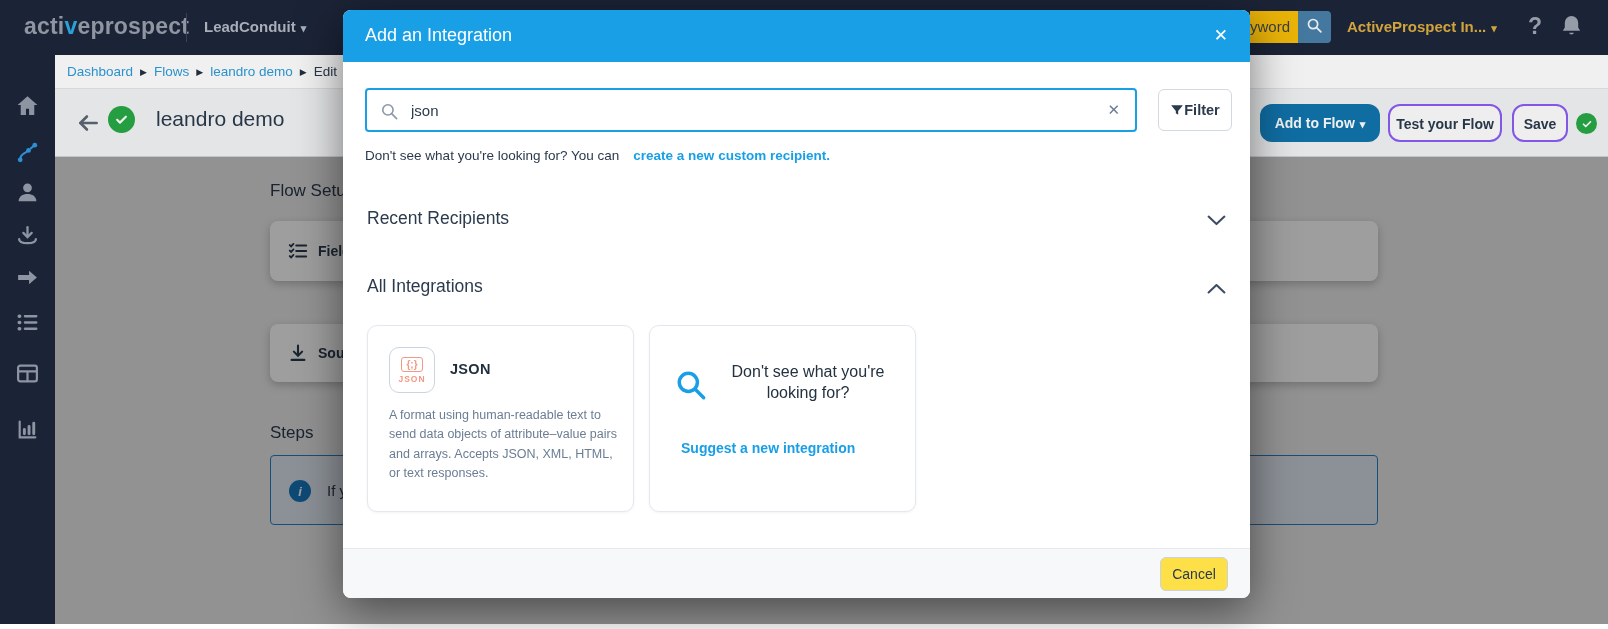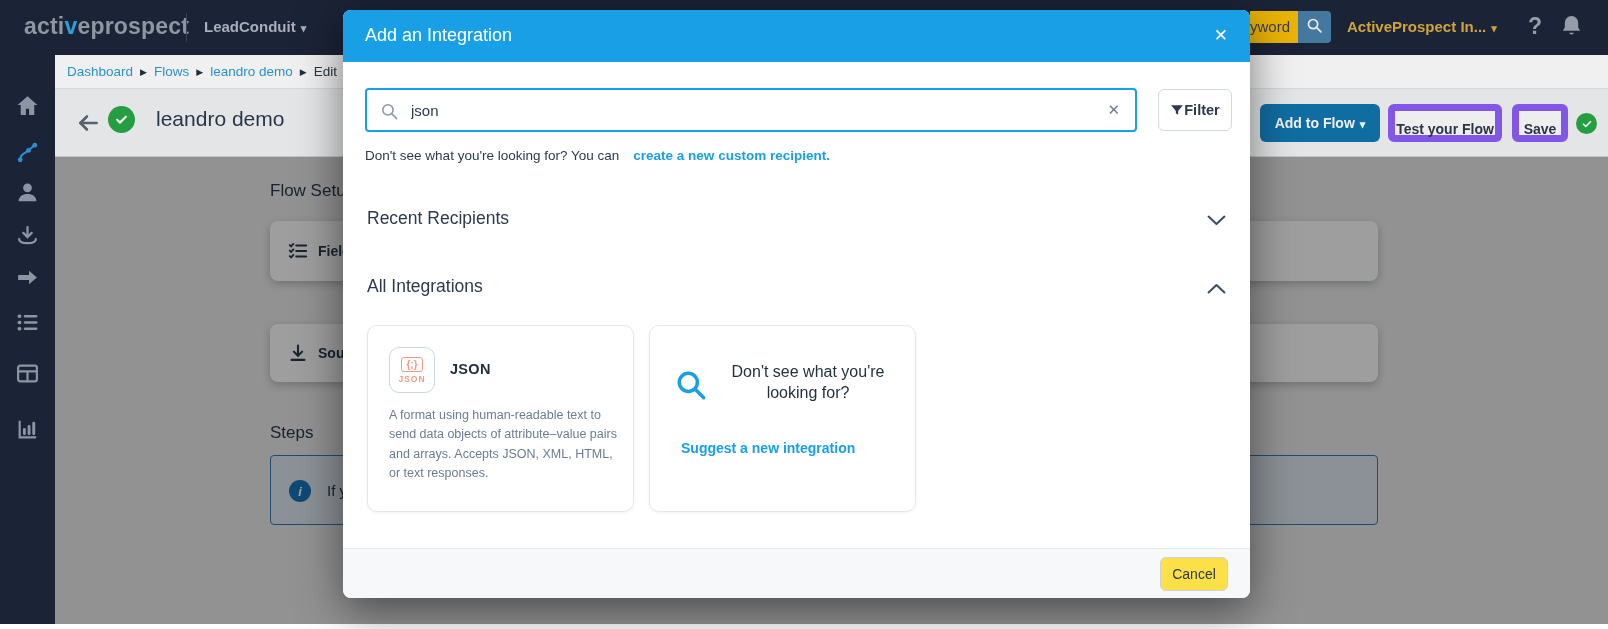--- a/index.html
+++ b/index.html
@@ -29,23 +29,23 @@
   
   .crumbbar { position:absolute; left:55px; top:55px; width:1553px; height:34px; background:#ffffff; border-bottom:1px solid #e4e7ea; z-index:1; }
   .crumbs { position:absolute; left:12px; top:9px; font-size:13.5px; color:#2b3a4d; }
   .crumbs a { color:#2d9cdb; text-decoration:none; cursor:pointer; }
   .crumb-sep { font-size:9px; color:#233042; margin:0 7px; vertical-align:1px; }
   .headerrow { position:absolute; left:55px; top:89px; width:1553px; height:68px; background:#f3f4f5; border-bottom:1px solid #cfd3d7; z-index:1; }
   .back-arrow { position:absolute; left:20px; top:21px; width:26px; height:26px; color:#5c6673; cursor:pointer; }
   .circle-check { border-radius:50%; background:#27a844; display:flex; align-items:center; justify-content:center; }
   .hdr-check { position:absolute; left:53px; top:17px; width:27px; height:27px; }
   .page-title { position:absolute; left:101px; top:18px; font-size:21px; color:#2b3a4d; }
-  .btn { border-radius:6px; font-size:14px; font-weight:700; text-align:center; cursor:pointer; }
+  .btn { border-radius:12px; font-size:14px; font-weight:700; text-align:center; cursor:pointer; }
   .btn-primary { background:#1174ad; color:#fff; border:none; }
-  .btn-outline { background:#fdfdfd; color:#2b3a4d; border:7px solid #8b5cf6; }
+  .btn-outline { background:#fdfdfd; color:#2b3a4d; border:2px solid #8b5cf6; }
   .hdr-add { position:absolute; left:1205px; top:15px; width:120px; height:38px; line-height:38px; }
   .hdr-test { position:absolute; left:1333px; top:15px; width:114px; height:38px; line-height:36px; }
   .hdr-save { position:absolute; left:1457px; top:15px; width:56px; height:38px; line-height:36px; }
   .hdr-check2 { position:absolute; left:1521px; top:24px; width:21px; height:21px; }
 
   
   .content { position:absolute; left:55px; top:157px; width:1553px; height:467px; background:#ececec; z-index:1; }
   .sec-heading { position:absolute; left:215px; font-size:17px; color:#2b3a4d; }
   .card-row { position:absolute; left:215px; width:1108px; background:#fff; border-radius:8px;
     box-shadow:0 3px 8px rgba(40,50,60,.28); }

